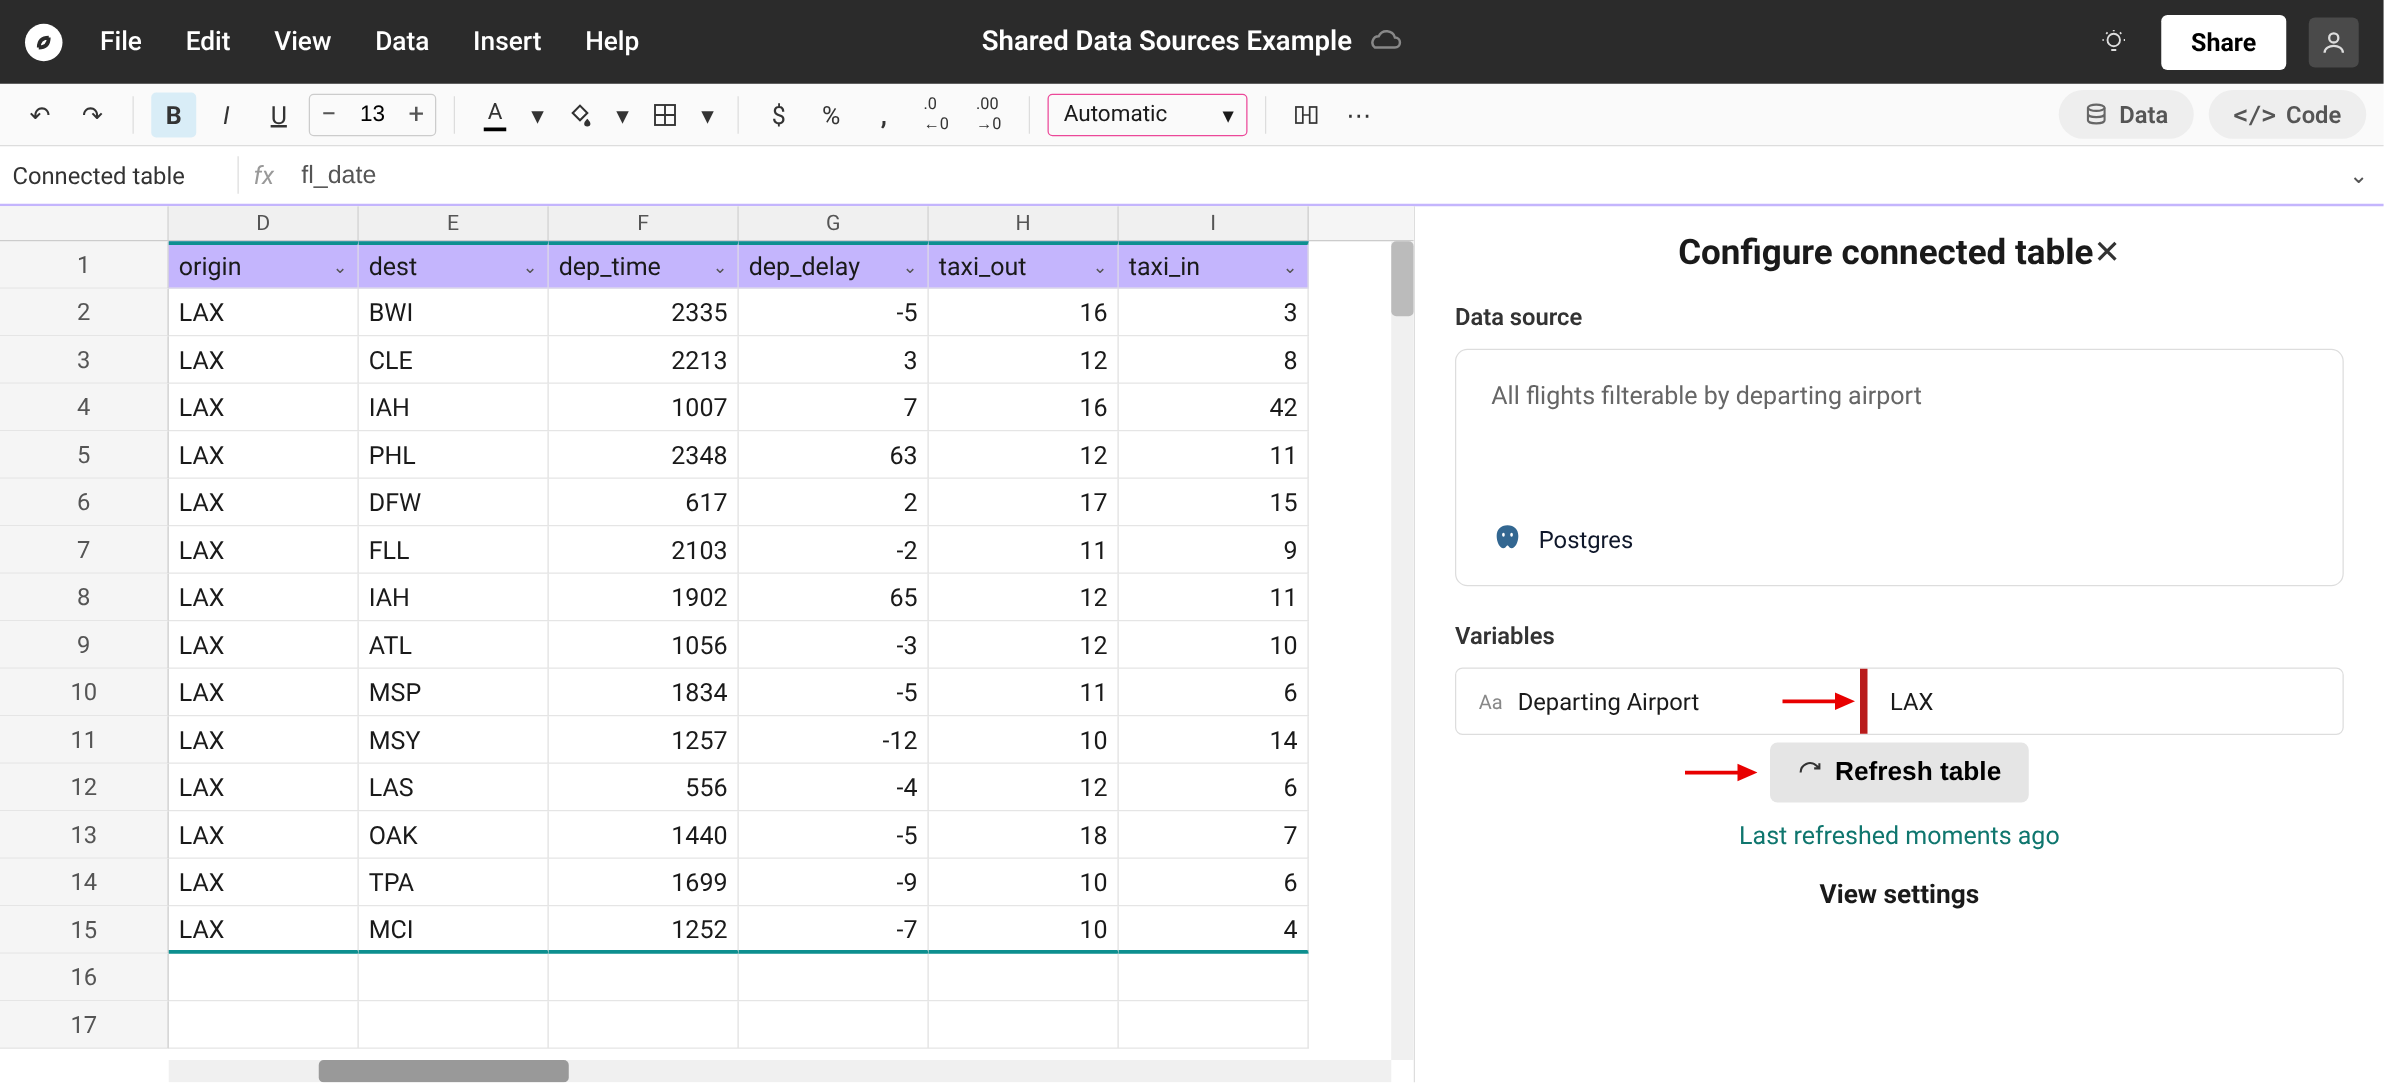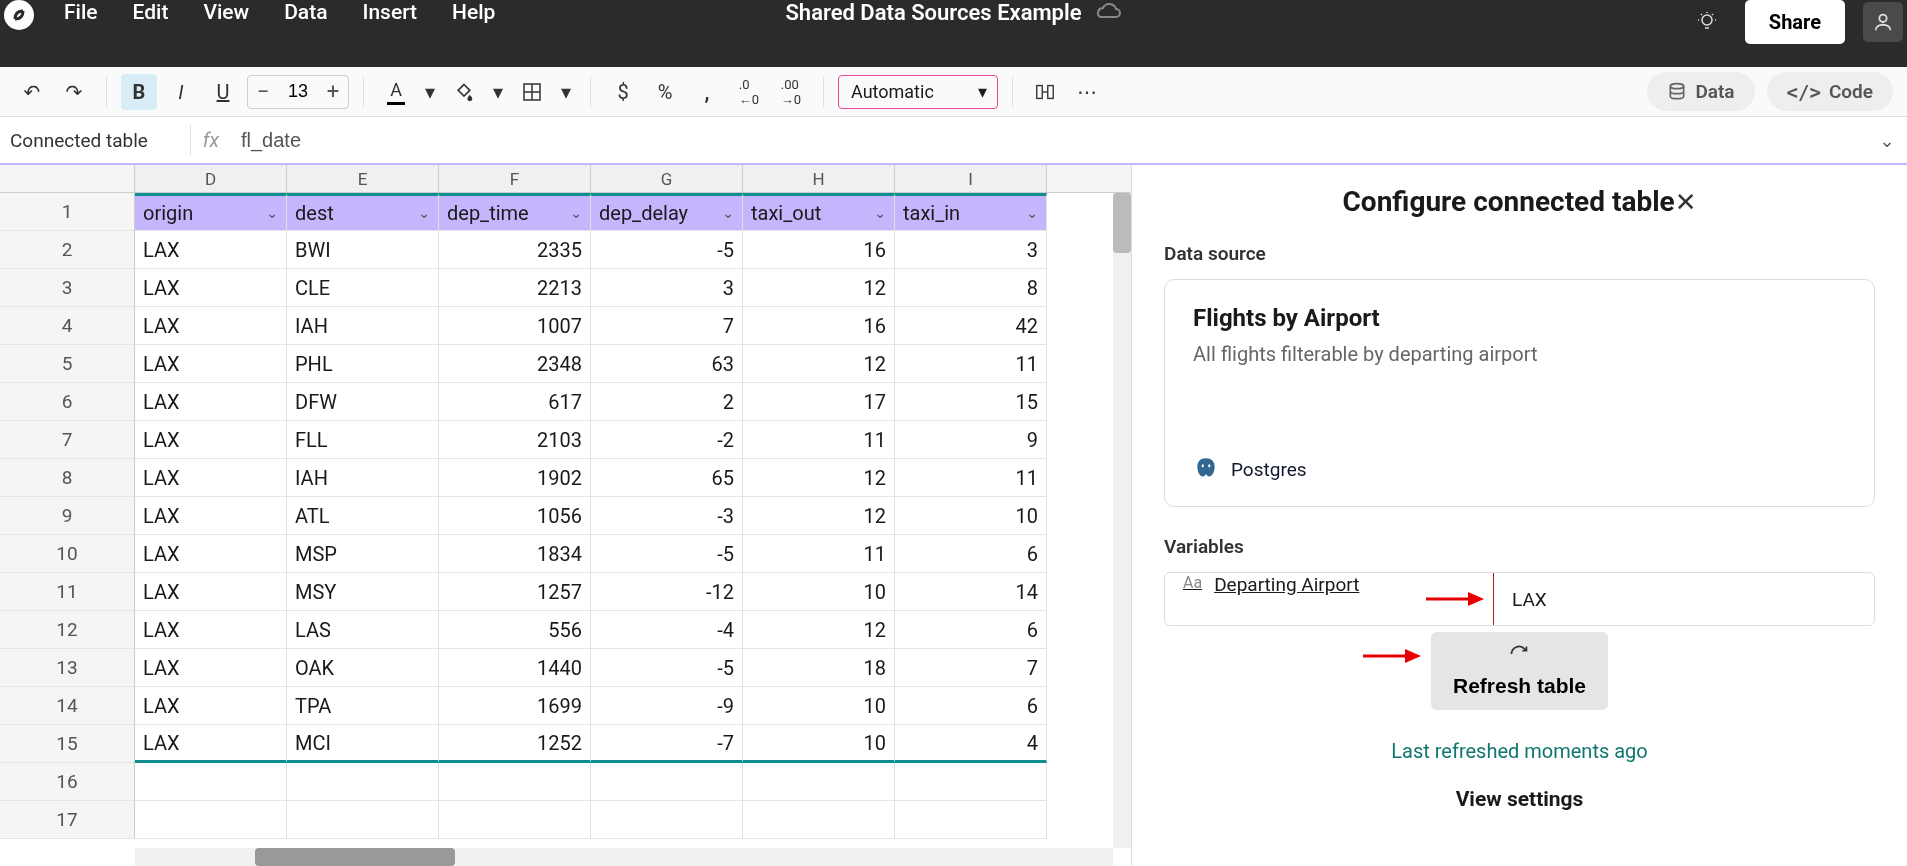--- a/index.html
+++ b/index.html
@@ -1,19 +1,19 @@
 <!DOCTYPE html>
 <html><head>
 <meta charset="utf-8">
 <style>
   * { box-sizing: border-box; margin: 0; padding: 0; }
   body { font-family: -apple-system, BlinkMacSystemFont, "Segoe UI", Roboto, sans-serif; font-size: 14px; color: #1a1a1a; background: #fff; overflow: hidden; width: 1907px; height: 866px; transform-origin: top left; }
   
   
-  .menubar { background: #2b2b2b; height: 67px; display: flex; align-items: flex-start; padding: 0 4px; color: #fff; position: relative; }
+  .menubar { background: #2b2b2b; height: 67px; display: flex; align-items: center; padding: 0 20px; color: #fff; position: relative; }
   .logo { width: 30px; height: 30px; background: #fff; border-radius: 50%; margin-right: 30px; display: flex; align-items: center; justify-content: center; color:#2b2b2b; font-weight:bold; }
   .menubar .menu { display: flex; gap: 35px; }
   .menubar .menu span { font-size: 21px; font-weight: 500; cursor: pointer; }
   .doc-title { position: absolute; left: 50%; transform: translateX(-50%); font-size: 22px; font-weight: 600; display:flex; align-items:center; gap:12px; }
   .menubar .right { margin-left: auto; display: flex; align-items: center; gap: 18px; }
   .share-btn { background: #fff; color: #000; font-weight: 700; font-size: 20px; padding: 10px 24px; border-radius: 5px; cursor: pointer; }
   .icon-btn-dark { width: 40px; height: 40px; display:flex; align-items:center; justify-content:center; border-radius:5px; cursor:pointer; }
   .icon-btn-dark.grey { background:#4a4a4a; }
 
   
@@ -63,23 +63,23 @@
   .panel-title-row { display:flex; align-items:center; justify-content:center; margin-bottom:24px; }
   .panel-title { font-size:28px; font-weight:700; }
   .close-x { font-size:26px; cursor:pointer; color:#333; }
   .section-label { font-size:19px; font-weight:600; color:#333; margin-bottom:14px; }
   .ds-card { border:1px solid #ddd; border-radius:10px; padding:24px 28px; margin-bottom:28px; }
   .ds-card .ds-name { font-size:24px; font-weight:700; margin-bottom:10px; }
   .ds-card .ds-desc { font-size:20px; color:#666; margin-bottom:90px; }
   .ds-card .ds-engine { display:flex; align-items:center; gap:12px; color:#0f172a; font-size:19px; }
   .pg-icon { width:26px; height:26px; }
   .var-row { display:flex; border:1px solid #ddd; border-radius:6px; height:54px; margin-bottom:6px; }
-  .var-label { flex:1; display:flex; align-items:flex-start; gap:12px; padding:0 18px; border-right:1px solid #b91c1c; font-size:19px;text-decoration:underline; }
+  .var-label { flex:1; display:flex; align-items:center; gap:12px; padding:0 18px; border-right:6px solid #b91c1c; font-size:19px; }
   .var-value { width:380px; display:flex; align-items:center; padding:0 18px; font-size:19px; position:relative; }
-  .refresh-btn { background:#e5e5e5; border:none; border-radius:6px; padding:12px 22px; font-size:21px; font-weight:600; display:flex; align-items:center; gap:10px; margin:6px auto 29px; cursor:pointer; position:relative;flex-direction:column; }
+  .refresh-btn { background:#e5e5e5; border:none; border-radius:6px; padding:12px 22px; font-size:21px; font-weight:600; display:flex; align-items:center; gap:10px; margin:6px auto 14px; cursor:pointer; position:relative; }
   .last-refresh { text-align:center; font-size:20px; color:#0f766e; margin-bottom:24px; }
   .view-settings { text-align:center; font-size:21px; font-weight:700; cursor:pointer; }
   .arrow-svg { width:60px; height:24px; }
 
   
   .w-origin { width:152px; } .w-dest { width:152px; } .w-dep_time { width:152px; }
   .w-dep_delay { width:152px; } .w-taxi_out { width:152px; } .w-taxi_in { width:152px; }
 </style>
 </head>
 <body>
@@ -401,21 +401,20 @@
       </div>
   </div>
 
   <div class="side-panel">
     <div class="panel-title-row">
       <div class="panel-title">Configure connected table</div>
       <div class="close-x">✕</div>
     </div>
     <div class="section-label">Data source</div>
     <div class="ds-card">
-      <div class="ds-name">Flights by Airport</div>
       <div class="ds-desc">All flights filterable by departing airport</div>
       <div class="ds-engine">
         <svg class="pg-icon" viewBox="0 0 24 24">
             <path d="M12 2C7 2 4 5 4 10c0 4 2 9 5 9 2 0 2-2 3-2s1 2 3 2c3 0 5-5 5-9 0-5-3-8-8-8z" fill="#336791"></path>
             <ellipse cx="9" cy="9" rx="1" ry="1.5" fill="#fff"></ellipse>
             <ellipse cx="15" cy="9" rx="1" ry="1.5" fill="#fff"></ellipse>
           </svg>
         <span>Postgres</span>
       </div>
     </div>

